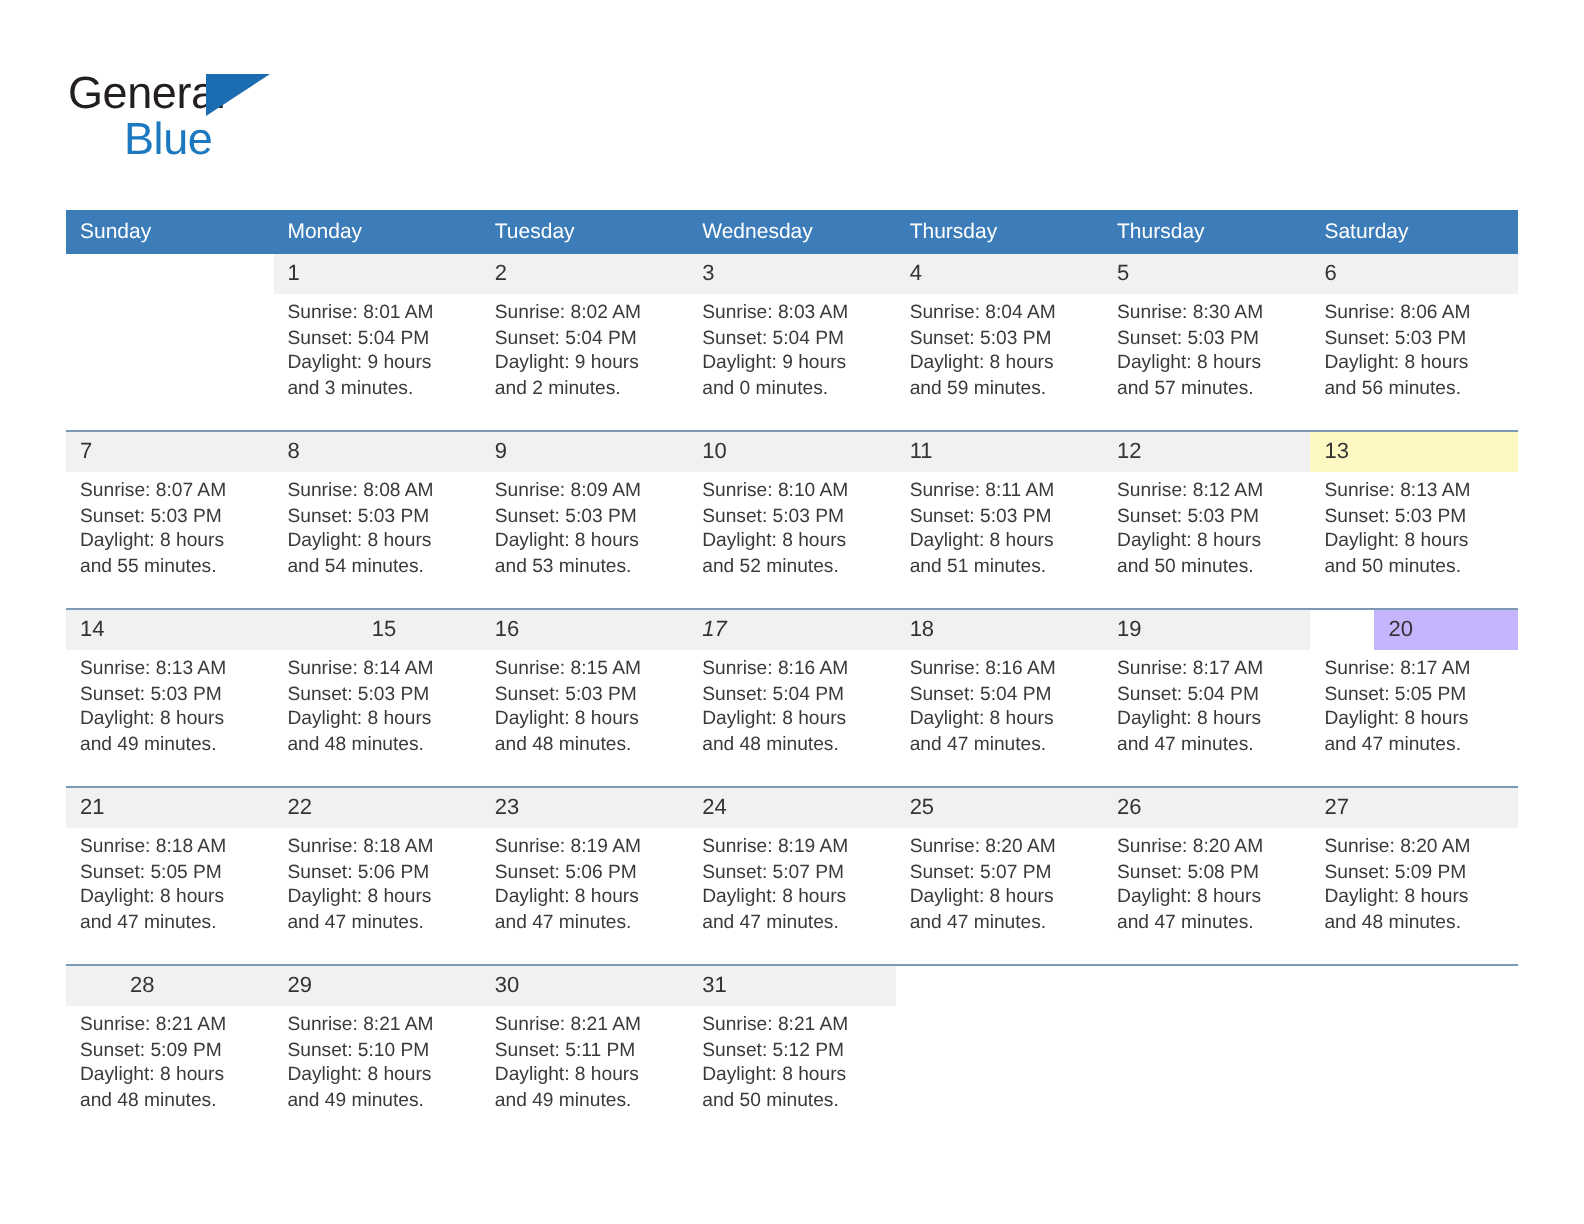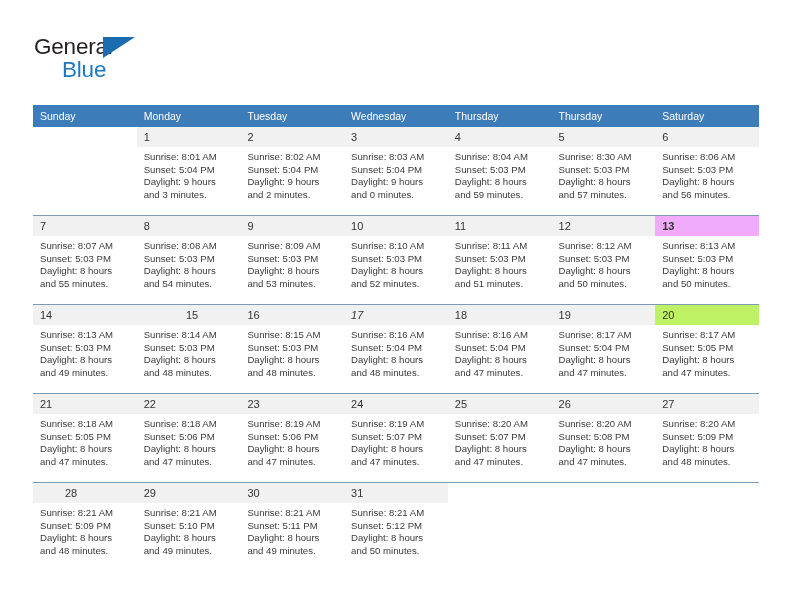--- a/index.html
+++ b/index.html
@@ -313,21 +313,21 @@
               <div class="details">
                 <div>Sunrise: 8:12 AM</div>
                 <div>Sunset: 5:03 PM</div>
                 <div class="daylight">Daylight: 8 hours</div>
                 <div class="daylight">and 50 minutes.</div>
               </div>
             </div>
           </td>
           <td style="border-top: 1px solid rgb(125, 154, 180);">
             <div class="cell">
-              <div class="daynum" style="background: #f0abfc; font-weight: bold;">13</div>
+              <div class="daynum" style="background: #fef9c3;">13</div>
               <div class="details">
                 <div>Sunrise: 8:13 AM</div>
                 <div>Sunset: 5:03 PM</div>
                 <div class="daylight">Daylight: 8 hours</div>
                 <div class="daylight">and 50 minutes.</div>
               </div>
             </div>
           </td>
         </tr>
         <tr class="weekrow">
@@ -392,21 +392,21 @@
               <div class="details">
                 <div>Sunrise: 8:17 AM</div>
                 <div>Sunset: 5:04 PM</div>
                 <div class="daylight">Daylight: 8 hours</div>
                 <div class="daylight">and 47 minutes.</div>
               </div>
             </div>
           </td>
           <td style="border-top: 1px solid rgb(125, 154, 180);">
             <div class="cell">
-              <div class="daynum" style="background: #bef264;">20</div>
+              <div class="daynum" style="background: #c4b5fd; margin-left: 32px;">20</div>
               <div class="details">
                 <div>Sunrise: 8:17 AM</div>
                 <div>Sunset: 5:05 PM</div>
                 <div class="daylight">Daylight: 8 hours</div>
                 <div class="daylight">and 47 minutes.</div>
               </div>
             </div>
           </td>
         </tr>
         <tr class="weekrow">

